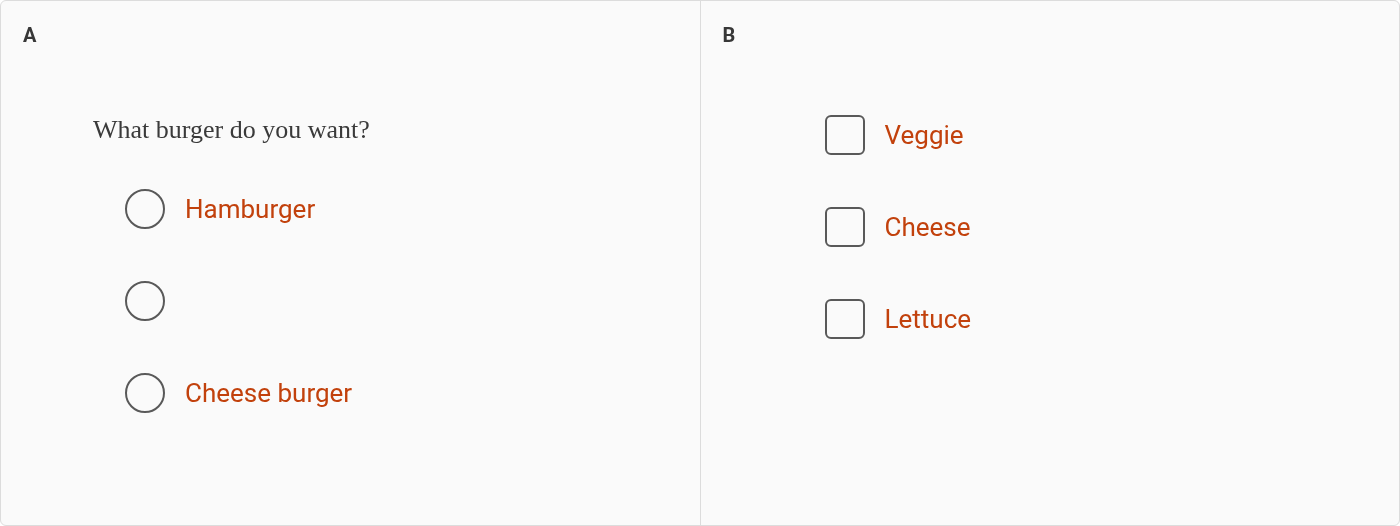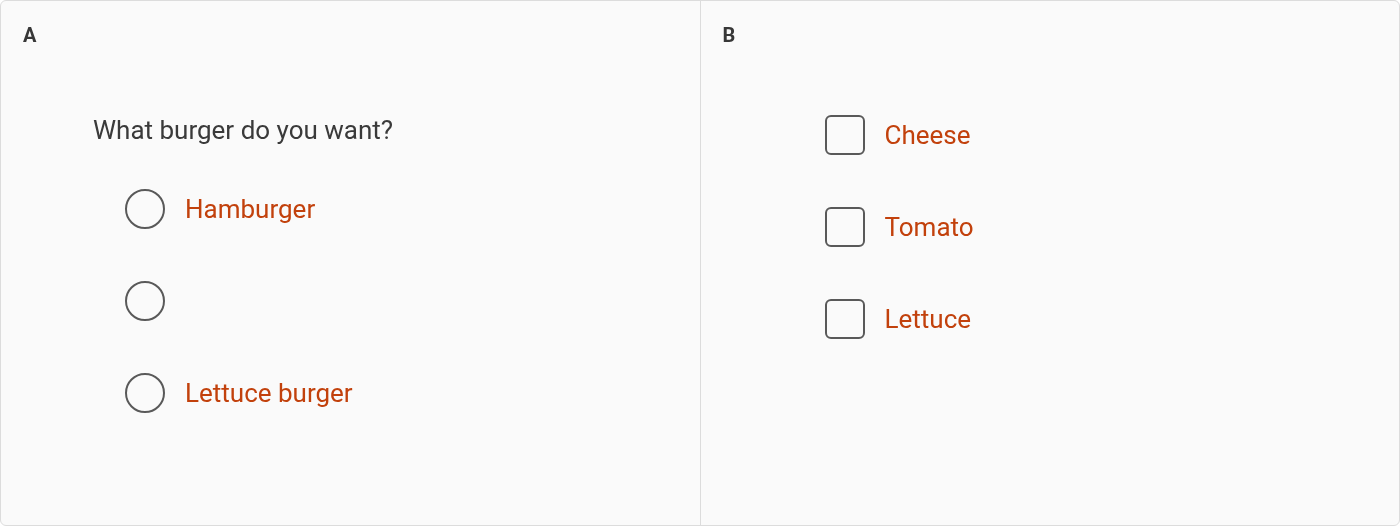--- a/index.html
+++ b/index.html
@@ -37,20 +37,21 @@
       margin-bottom: 8px;
     }
     .panel-content {
       padding: 60px 70px 0 70px;
     }
     .question {
       font-size: 26px;
       font-weight: 400;
       color: #3a3a3a;
       margin-bottom: 44px;
+      font-family: Liberation Serif, serif;
     }
     .options {
       padding-left: 32px;
     }
     .option-row {
       display: flex;
       align-items: center;
       margin-bottom: 52px;
       gap: 20px;
     }
@@ -90,37 +91,37 @@
       <div class="options">
         <div class="option-row">
           <div class="radio"></div>
           <div class="option-label">Hamburger</div>
         </div>
         <div class="option-row">
           <div class="radio"></div>
         </div>
         <div class="option-row">
           <div class="radio"></div>
-          <div class="option-label">Lettuce burger</div>
+          <div class="option-label">Cheese burger</div>
         </div>
       </div>
     </div>
   </div>
 
   <div class="panel">
     <div class="panel-label">B</div>
     <div class="panel-content">
       <div class="options">
         <div class="option-row">
           <div class="checkbox"></div>
-          <div class="option-label">Cheese</div>
+          <div class="option-label">Veggie</div>
         </div>
         <div class="option-row">
           <div class="checkbox"></div>
-          <div class="option-label">Tomato</div>
+          <div class="option-label">Cheese</div>
         </div>
         <div class="option-row">
           <div class="checkbox"></div>
           <div class="option-label">Lettuce</div>
         </div>
       </div>
     </div>
   </div>
 
 </div>

